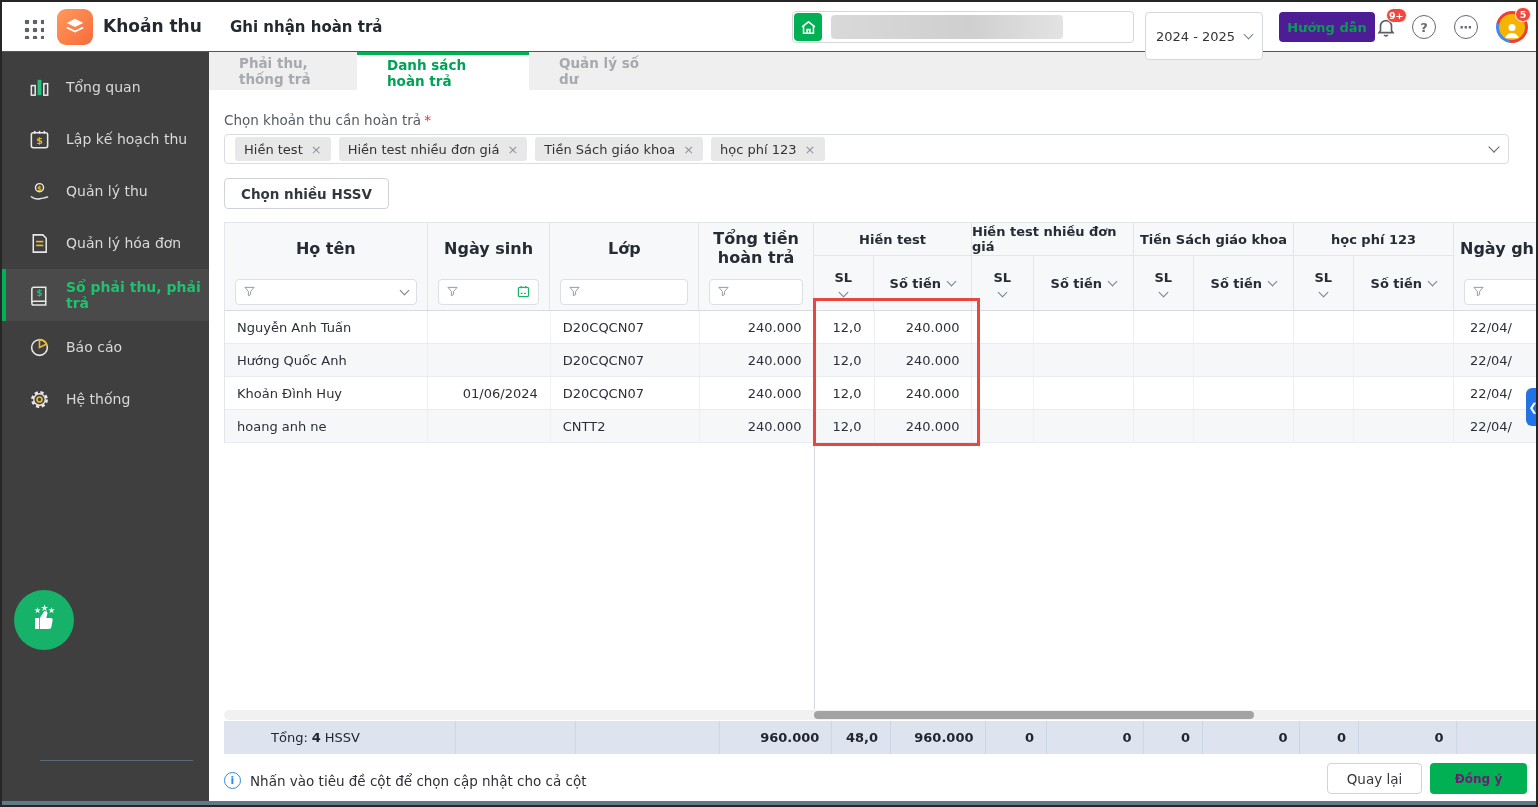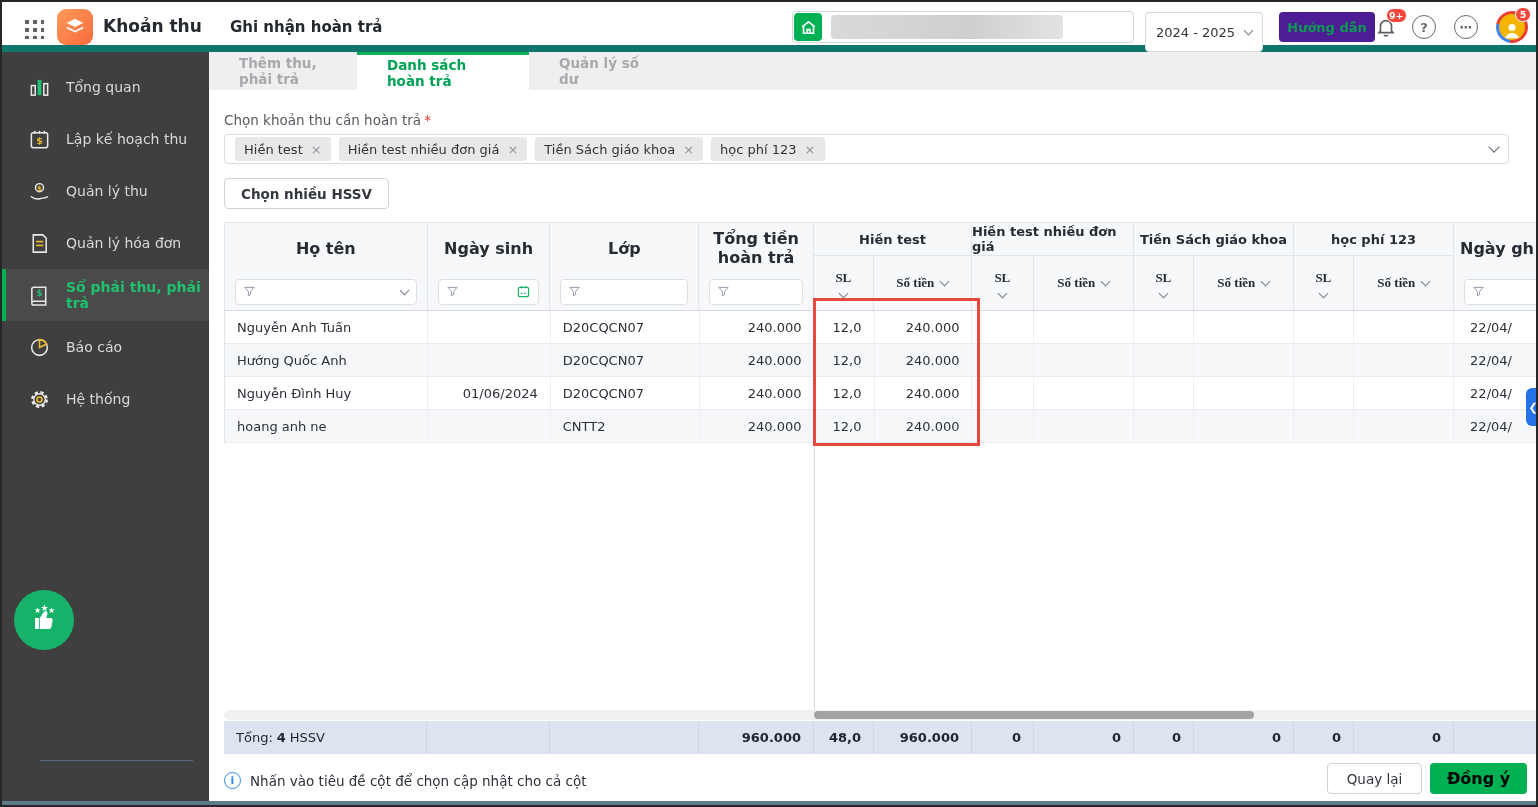--- a/index.html
+++ b/index.html
@@ -1,33 +1,33 @@
 <!DOCTYPE html>
 <html><head>
 <meta charset="utf-8">
 <style>
   * { box-sizing: border-box; margin: 0; padding: 0; }
   html,body { background:#888; }
   body { font-family:"DejaVu Sans","Liberation Sans",sans-serif; }
   .app { position:relative; width:1538px; height:807px; background:#fff; border:2px solid #262626; overflow:hidden; }
 
   
-  .topbar { position:absolute; left:0; top:0; width:100%; height:50px; background:#fff; border-bottom:7px solid #0f766e; z-index:5; }
+  .topbar { position:absolute; left:0; top:0; width:100%; height:50px; background:#fff; border-bottom:1px solid #0f766e; z-index:5; }
   .grid-icon { position:absolute; left:20px; top:15px; width:22px; height:22px;
     background-image:radial-gradient(#5f6368 2.1px, transparent 2.6px); background-size:8px 8px; background-position:1px 1px; }
   .logo { position:absolute; left:55px; top:7px; width:36px; height:36px; border-radius:9px;
     background:linear-gradient(135deg,#ff9a5a,#f76b3c); display:flex; align-items:center; justify-content:center; }
   .app-name { position:absolute; left:101px; top:14px; font-size:17px; font-weight:bold; color:#24292f; }
   .page-title { position:absolute; left:228px; top:16px; font-size:15px; font-weight:bold; color:#24292f; }
 
   .unit-select { position:absolute; left:790px; top:9px; width:342px; height:32px; border:1px solid #d4d7dc; border-radius:4px; background:#fff; display:flex; align-items:center; }
   .home-btn { width:28px; height:28px; margin:1px; border-radius:4px; background:#00b153; display:flex; align-items:center; justify-content:center; }
   .blur-blob { width:232px; height:24px; margin-left:8px; border-radius:4px;
     background:linear-gradient(90deg,#d9d9d9,#cfcfcf 60%,#e3e3e3); filter:blur(0.6px); }
-  .year-select { position:absolute; left:1143px; top:10px; width:118px; height:40px; border:1px solid #d4d7dc; border-radius:4px; background:#fff;
+  .year-select { position:absolute; left:1143px; top:10px; width:118px; height:48px; border:1px solid #d4d7dc; border-radius:4px; background:#fff;
     display:flex; align-items:center; justify-content:space-between; padding:0 10px; font-size:13px; color:#333; }
   .guide-btn { position:absolute; left:1277px; top:10px; width:96px; height:30px; border:none; border-radius:4px; background:#4c1d95;
     color:#0b9b54; font-weight:bold; font-size:13px; font-family:inherit; display:flex; align-items:center; justify-content:center; cursor:pointer; }
   .icon-btn { position:absolute; top:13px; width:24px; height:24px; display:flex; align-items:center; justify-content:center; }
   .circle-btn { border:1.6px solid #65696f; border-radius:50%; color:#65696f; font-size:13px; font-weight:bold; }
   .badge { position:absolute; background:#f5463d; color:#fff; border-radius:9px; font-size:9.5px; font-weight:bold;
     display:flex; align-items:center; justify-content:center; border:1.5px solid #fff; }
   .bell-badge { left:1384px; top:6px; min-width:19px; height:15px; padding:0 2px; }
   .avatar-ring { position:absolute; left:1494px; top:9px; width:32px; height:32px; border-radius:50%;
     background:conic-gradient(#e94235 0 52%, #4285f4 52% 78%, #e94235 78% 100%); display:flex; align-items:center; justify-content:center; }
@@ -69,21 +69,21 @@
 
   
   .grid { position:absolute; left:15px; top:170px; width:1316px; border-left:1px solid #e2e5ea; border-top:1px solid #e2e5ea; overflow:hidden; }
   .thead { display:flex; background:#f7f8fa; border-bottom:1px solid #d8dce2; }
   .hcol { display:flex; flex-direction:column; border-right:1px solid #e2e5ea; }
   .hlabel { height:50px; display:flex; align-items:center; justify-content:center; text-align:center; font-size:16px; font-weight:bold; color:#262b34; padding:0 6px; cursor:pointer; }
   .hfilter { height:37px; display:flex; align-items:center; padding:0 10px; }
   .finput { flex:1; min-width:0; height:26px; background:#fff; border:1px solid #dcdfe4; border-radius:4px; display:flex; align-items:center; gap:7px; padding:0 8px; cursor:text; }
   .hgroup { display:flex; flex-direction:column; border-right:1px solid #e2e5ea; }
   .glabel { height:33px; display:flex; align-items:center; justify-content:center; font-size:13px; font-weight:bold; color:#262b34; border-bottom:1px solid #e2e5ea; cursor:pointer; }
-  .gsub { height:54px; display:flex;font-family:Liberation Serif, serif; }
+  .gsub { height:54px; display:flex; }
   .gsl { display:flex; flex-direction:column; align-items:center; justify-content:center; gap:4px; font-size:13px; font-weight:bold; color:#262b34; border-right:1px solid #e2e5ea; cursor:pointer; }
   .gamt { display:flex; align-items:center; justify-content:center; gap:7px; font-size:13px; font-weight:bold; color:#262b34; border-right:1px solid #e2e5ea; cursor:pointer; }
   .gamt:last-child, .gsub > div:last-child { border-right:none; }
 
   .trow { display:flex; height:33px; border-bottom:1px solid #e8ebef; background:#fff; }
   .trow.alt { background:#f6f7f9; }
   .tcell { border-right:1px solid #edeff3; display:flex; align-items:center; font-size:13px; color:#2b2f38; white-space:nowrap; overflow:hidden; }
   .tl { padding-left:12px; justify-content:flex-start; }
   .tr { padding-right:12px; justify-content:flex-end; }
 
@@ -96,29 +96,29 @@
   .red-box { position:absolute; left:604px; top:246px; width:167px; height:148px; border:3px solid #e8473f; pointer-events:none; z-index:4; }
   .collapse-tab { position:absolute; left:1317px; top:336px; width:14px; height:38px; background:#2473e6; border-radius:6px 0 0 6px;
     color:#fff; display:flex; align-items:center; justify-content:center; font-size:11px; cursor:pointer; z-index:6; }
 
   .hscroll { position:absolute; left:15px; top:658px; width:1316px; height:10px; background:#f1f1f1; border-radius:5px; }
   .hthumb { position:absolute; left:590px; top:1px; width:440px; height:8px; background:#a3a3a3; border-radius:4px; cursor:grab; }
 
   .totals { position:absolute; left:15px; top:669px; width:1316px; height:33px; background:#dde4f0; display:flex; overflow:hidden; }
   .totcell { border-right:1px solid #cdd6e6; display:flex; align-items:center; font-size:13px; color:#22262e; white-space:nowrap; overflow:hidden; }
   .totcell.bold { font-weight:bold; }
-  .tot-label { padding-left:12px; gap:4px; }
+  .tot-label { padding-left:12px; gap:4px;margin-left:35px; }
 
   .hint-row { position:absolute; left:15px; top:720px; display:flex; align-items:center; gap:9px; font-size:13.5px; color:#2c3138; }
   .info-icon { width:17px; height:17px; border:1.6px solid #2e8be6; border-radius:50%; color:#2e8be6; font-size:11px; font-weight:bold;
     display:flex; align-items:center; justify-content:center; }
   .back-btn { position:absolute; left:1118px; top:711px; width:95px; height:31px; background:#fff; border:1px solid #cfd3d8; border-radius:4px;
     font-family:inherit; font-size:13.5px; color:#33383f; cursor:pointer; }
   .ok-btn { position:absolute; left:1221px; top:711px; width:97px; height:31px; background:#00b153; border:none; border-radius:4px;
-    font-family:inherit; font-size:16px; font-weight:bold; color:#000000; cursor:pointer; }
+    font-family:inherit; font-size:12px; font-weight:bold; color:#701a75; cursor:pointer; }
 
   .bottom-edge { position:absolute; left:0; right:0; bottom:0; height:4px; background:#5e7a88; }
 </style>
 </head>
 <body>
 
 <div class="app">
 
   <div class="topbar">
     <div class="grid-icon"></div>
@@ -254,21 +254,21 @@
         <text x="14.5" y="9" font-size="9" fill="#fff">★</text>
         <text x="22" y="11" font-size="8" fill="#fff">★</text>
         <path d="M9 27h4V16H9zm16.5-11h-5.2l1.1-4.6a2 2 0 0 0-3.5-1.7L13.8 16v11h9.3a2.3 2.3 0 0 0 2.2-1.8l1.4-7.2a2 2 0 0 0-2.2-2z" fill="#fff"></path>
       </svg>
     </div>
     <div class="side-divider"></div>
   </div>
 
   <div class="main">
     <div class="tabbar">
-      <div class="tab" style="width:148px">Thêm thu, phải trả</div>
+      <div class="tab" style="width:148px">Phải thu, thống trả</div>
       <div class="tab active" style="width:172px">Danh sách hoàn trả</div>
       <div class="tab" style="width:148px">Quản lý số dư</div>
     </div>
 
     <div class="section-label">
       <span>Chọn khoản thu cần hoàn trả</span><span class="req">*</span>
     </div>
 
     <div class="fee-select">
       <span class="tag">
@@ -435,21 +435,21 @@
         <div class="tcell tr ca1">240.000</div>
         <div class="tcell cs2"></div>
         <div class="tcell ca2"></div>
         <div class="tcell cs3"></div>
         <div class="tcell ca3"></div>
         <div class="tcell cs4"></div>
         <div class="tcell ca4"></div>
         <div class="tcell tl cwd" style="border-right:none;padding-left:16px">22/04/</div>
       </div>
       <div class="trow">
-        <div class="tcell tl cw1">Nguyễn Đình Huy</div>
+        <div class="tcell tl cw1">Khoản Đình Huy</div>
         <div class="tcell tr cw2">01/06/2024</div>
         <div class="tcell tl cw3">D20CQCN07</div>
         <div class="tcell tr cw4">240.000</div>
         <div class="tcell tr cs1">12,0</div>
         <div class="tcell tr ca1">240.000</div>
         <div class="tcell cs2"></div>
         <div class="tcell ca2"></div>
         <div class="tcell cs3"></div>
         <div class="tcell ca3"></div>
         <div class="tcell cs4"></div>

